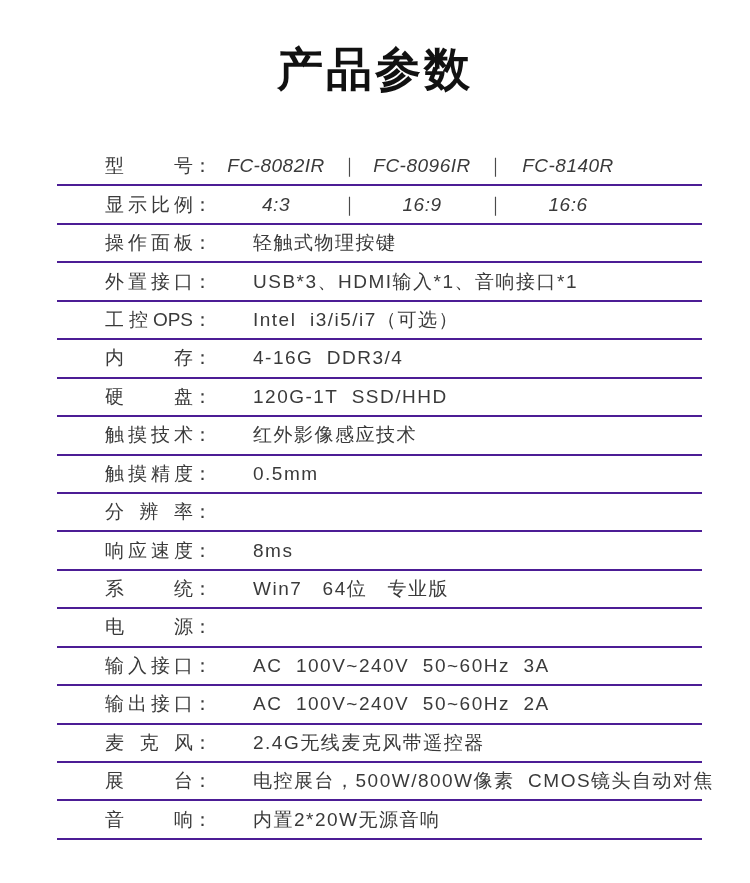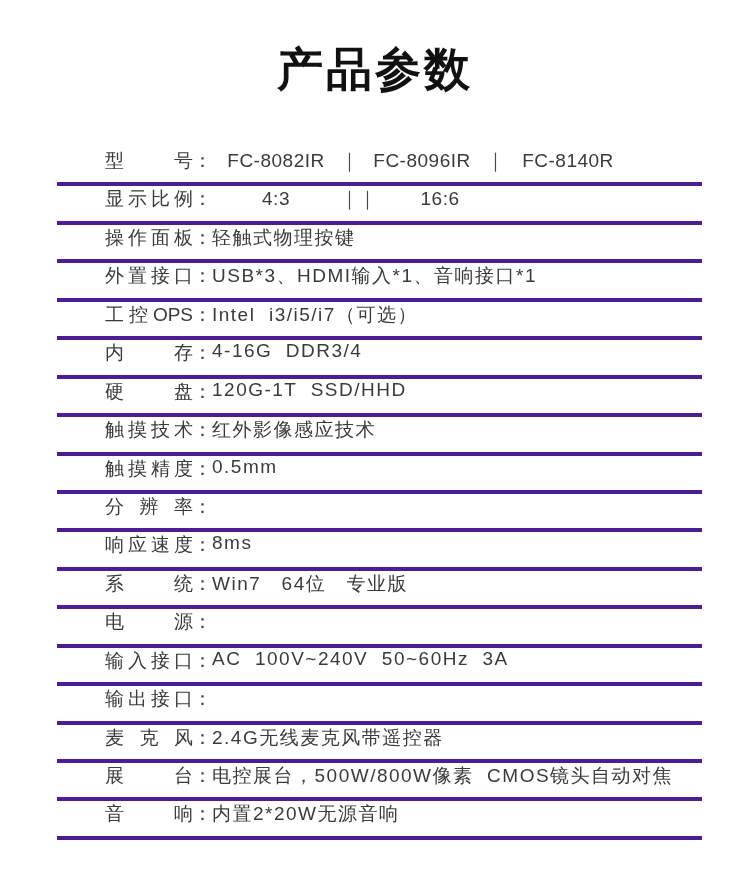--- a/index.html
+++ b/index.html
@@ -30,56 +30,58 @@
   }
   .spec-table {
     position: absolute;
     top: 148px;
     left: 57px;
     width: 645px;
   }
   .row {
     box-sizing: border-box;
     height: 38.45px;
-    border-bottom: 4px solid #4c1d95;
+    border-bottom: 2px solid #4c1d95;
     display: flex;
-    align-items: flex-start;
+    align-items: center;
     padding-left: 48px;
     font-size: 19px;
     color: #3a3a3a;
     white-space: pre;
   }
   .label {
     display: inline-block;
     width: 88px;
     text-align: justify;
     text-align-last: justify;
     -moz-text-align-last: justify;
     flex: 0 0 88px;
     overflow: visible;
   }
   .colon {
     flex: 0 0 auto;
   }
   .value {
     letter-spacing: 1.5px;
     white-space: pre;
+    margin-left: 41px;
   }
   .cols {
     display: flex;
     align-items: center;
     width: 420px;
     flex: 0 0 420px;
   }
   .col {
     flex: 0 0 128px;
     width: 128px;
     text-align: center;
     letter-spacing: 0.5px;
     white-space: pre;
+    font-style: italic;
   }
   .sep {
     flex: 0 0 18px;
     width: 18px;
     text-align: center;
     color: #4a4a4a;
   }
 </style>
 </head>
 <body>
@@ -88,21 +90,21 @@
 
   <h1 class="title">产品参数</h1>
 
   <div class="spec-table">
 
     <div class="row">
       <span class="label">型号</span><span class="colon">：</span><span class="cols"><span class="col">FC-8082IR</span><span class="sep">｜</span><span class="col">FC-8096IR</span><span class="sep">｜</span><span class="col">FC-8140R</span></span>
     </div>
 
     <div class="row">
-      <span class="label">显示比例</span><span class="colon">：</span><span class="cols"><span class="col">4:3</span><span class="sep">｜</span><span class="sep">｜</span><span class="col">16:6</span></span>
+      <span class="label">显示比例</span><span class="colon">：</span><span class="cols"><span class="col">4:3</span><span class="sep">｜</span><span class="col">16:9</span><span class="sep">｜</span><span class="col">16:6</span></span>
     </div>
 
     <div class="row">
       <span class="label">操作面板</span><span class="colon">：</span><span class="value">轻触式物理按键</span>
     </div>
 
     <div class="row">
       <span class="label">外置接口</span><span class="colon">：</span><span class="value">USB*3、HDMI输入*1、音响接口*1</span>
     </div>
 
@@ -140,21 +142,21 @@
 
     <div class="row">
       <span class="label">电源</span><span class="colon">：</span>
     </div>
 
     <div class="row">
       <span class="label">输入接口</span><span class="colon">：</span><span class="value">AC  100V~240V  50~60Hz  3A</span>
     </div>
 
     <div class="row">
-      <span class="label">输出接口</span><span class="colon">：</span>
+      <span class="label">输出接口</span><span class="colon">：</span><span class="value">AC  100V~240V  50~60Hz  2A</span>
     </div>
 
     <div class="row">
       <span class="label">麦克风</span><span class="colon">：</span><span class="value">2.4G无线麦克风带遥控器</span>
     </div>
 
     <div class="row">
       <span class="label">展台</span><span class="colon">：</span><span class="value">电控展台，500W/800W像素  CMOS镜头自动对焦</span>
     </div>
 

